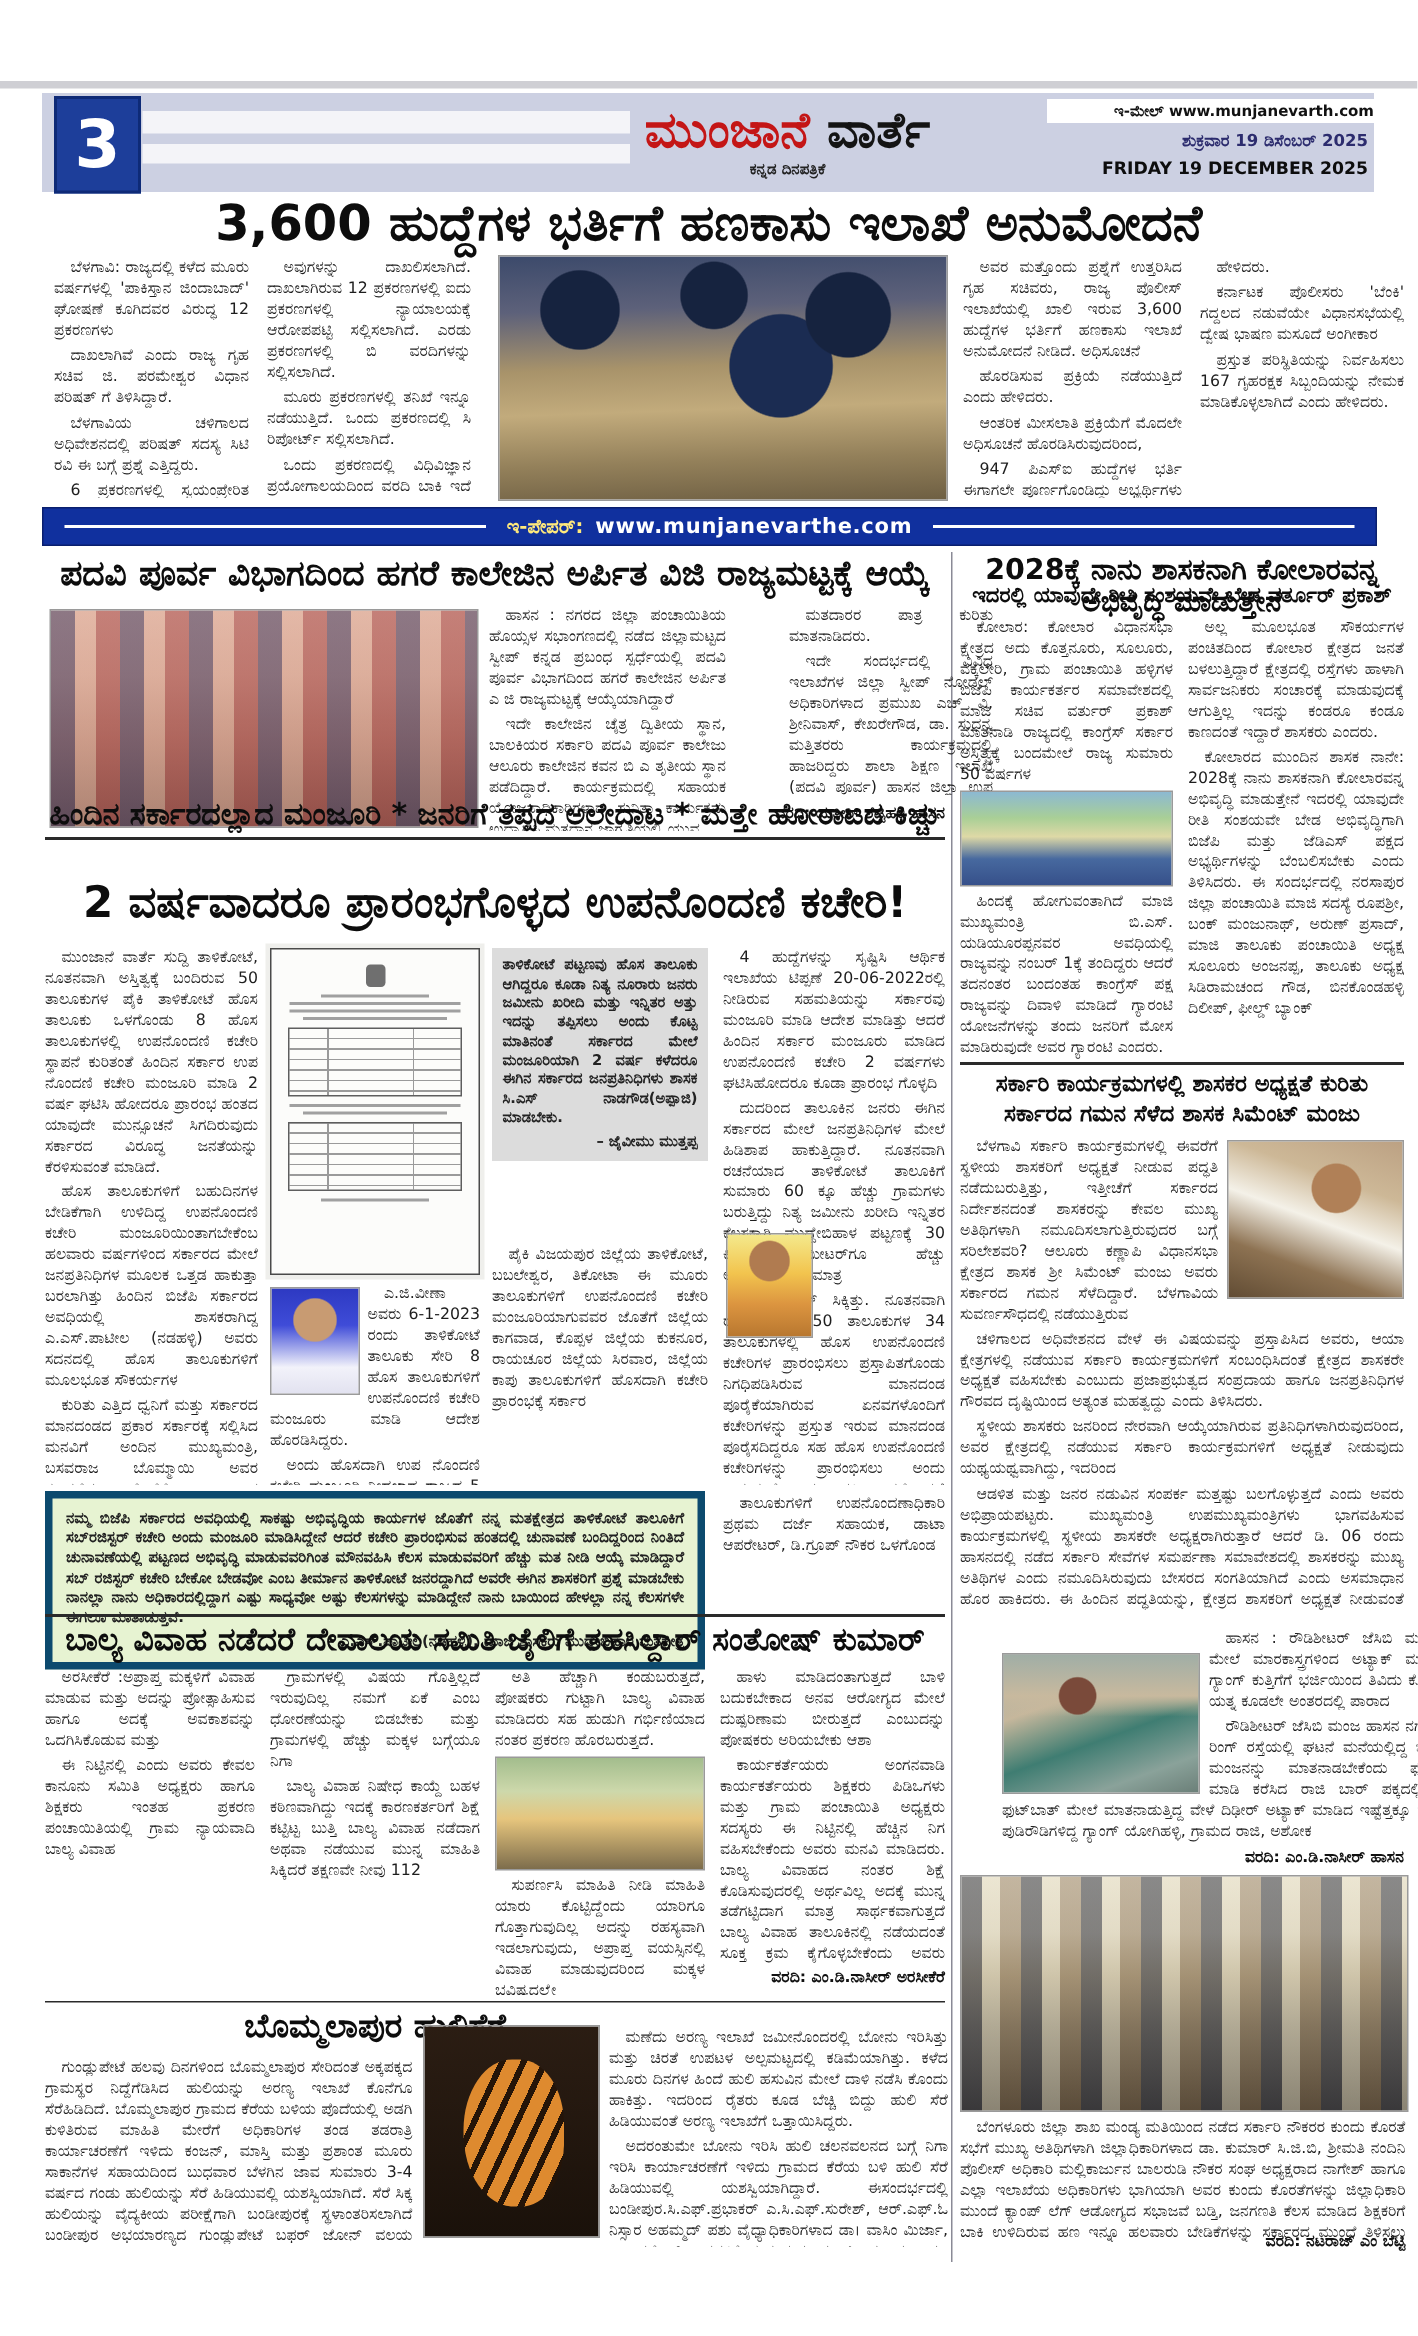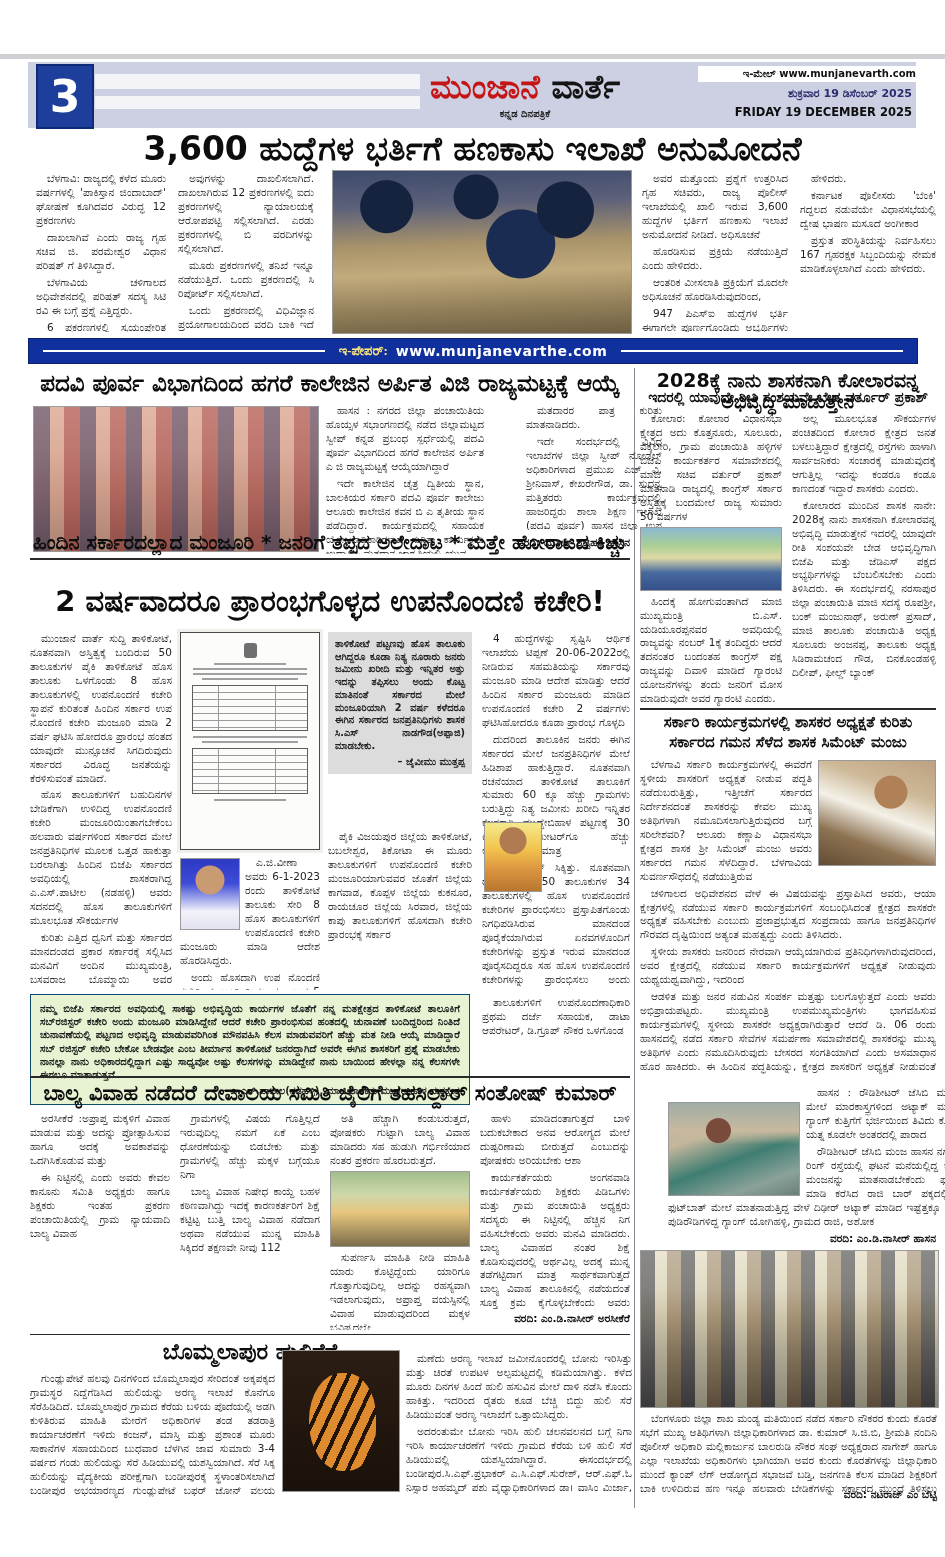--- a/index.html
+++ b/index.html
@@ -25,21 +25,21 @@
   .mast .blk{color:#141414;}
   .mast-sub{font-size:10px;font-weight:bold;color:#222;}
   .hdr-email{background:#ffffff;font-size:10px;font-weight:bold;color:#111;
              display:flex;align-items:center;justify-content:flex-end;padding:0 4px;}
   .hdr-kn{font-size:11px;font-weight:bold;color:#2c2c6e;text-align:right;}
   .hdr-en{font-size:11.5px;font-weight:bold;color:#0d0d0d;text-align:right;}
 
   
   .ebar{background:#10309e;display:flex;align-items:center;border:1px solid #0a1f6e;}
   .ebar .line{flex:1;height:2px;background:#ffffff;margin:0 14px;}
-  .ebar .lbl{color:#ffe97c;font-weight:bold;font-size:13px;margin-right:8px;font-family:Liberation Serif, serif;}
+  .ebar .lbl{color:#ffe97c;font-weight:bold;font-size:13px;margin-right:8px;}
   .ebar .url{color:#ffffff;font-weight:bold;font-size:14px;letter-spacing:.5px;}
 
   
   .photo{position:absolute;overflow:hidden;border:1px solid #9a9a9a;}
   .ph-police{background:
      radial-gradient(circle at 18% 22%,#16233f 0 26px,transparent 27px),
      radial-gradient(circle at 48% 16%,#16233f 0 22px,transparent 23px),
      radial-gradient(circle at 78% 24%,#16233f 0 28px,transparent 29px),
      radial-gradient(circle at 63% 45%,#1b2c52 0 34px,transparent 35px),
      linear-gradient(178deg,#3c4a6b 0%,#5d617a 22%,#a8936a 45%,#c2ab7c 62%,#93805a 82%,#6e5f43 100%);}
@@ -77,21 +77,21 @@
   .doc-l{height:2px;background:#a0a0a0;margin:3px 3px;}
   .doc-l.w60{width:60%;margin-left:auto;margin-right:auto;}
   .doc-l.w80{width:80%;margin-left:auto;margin-right:auto;}
   .doc-table{height:44px;border:1px solid #5e5e5e;margin:5px 2px;
      background:repeating-linear-gradient(180deg,transparent 0 6px,#9a9a9a 6px 7px),
      linear-gradient(90deg,transparent 0 22%,#9a9a9a 22% 23%,transparent 23% 72%,#9a9a9a 72% 73%,transparent 73%);}
 
   
   .q-gray{background:#dcdcdc;padding:6px 7px;font-size:9.8px;font-weight:bold;
           line-height:1.3;text-align:justify;color:#222;}
-  .q-green{background:#e7f3d2;border:1px solid #0c4a6e;padding:7px 9px;font-size:10px;
+  .q-green{background:#e7f3d2;border:5px solid #0c4a6e;padding:7px 9px;font-size:10px;
            font-weight:bold;line-height:1.32;text-align:justify;color:#202020;}
   .q-attrib{display:block;text-align:right;font-weight:bold;margin-top:3px;}
 </style>
 </head>
 <body>
 
 <div class="abs top-rule" style="left:0;top:54px;width:945px;height:5px;"></div>
 <div class="abs band" style="left:28px;top:62px;width:888px;height:66px;"></div>
 <div class="abs stripe" style="left:95px;top:74px;width:325px;height:15px;"></div>
 <div class="abs stripe" style="left:95px;top:96px;width:325px;height:13px;"></div>

